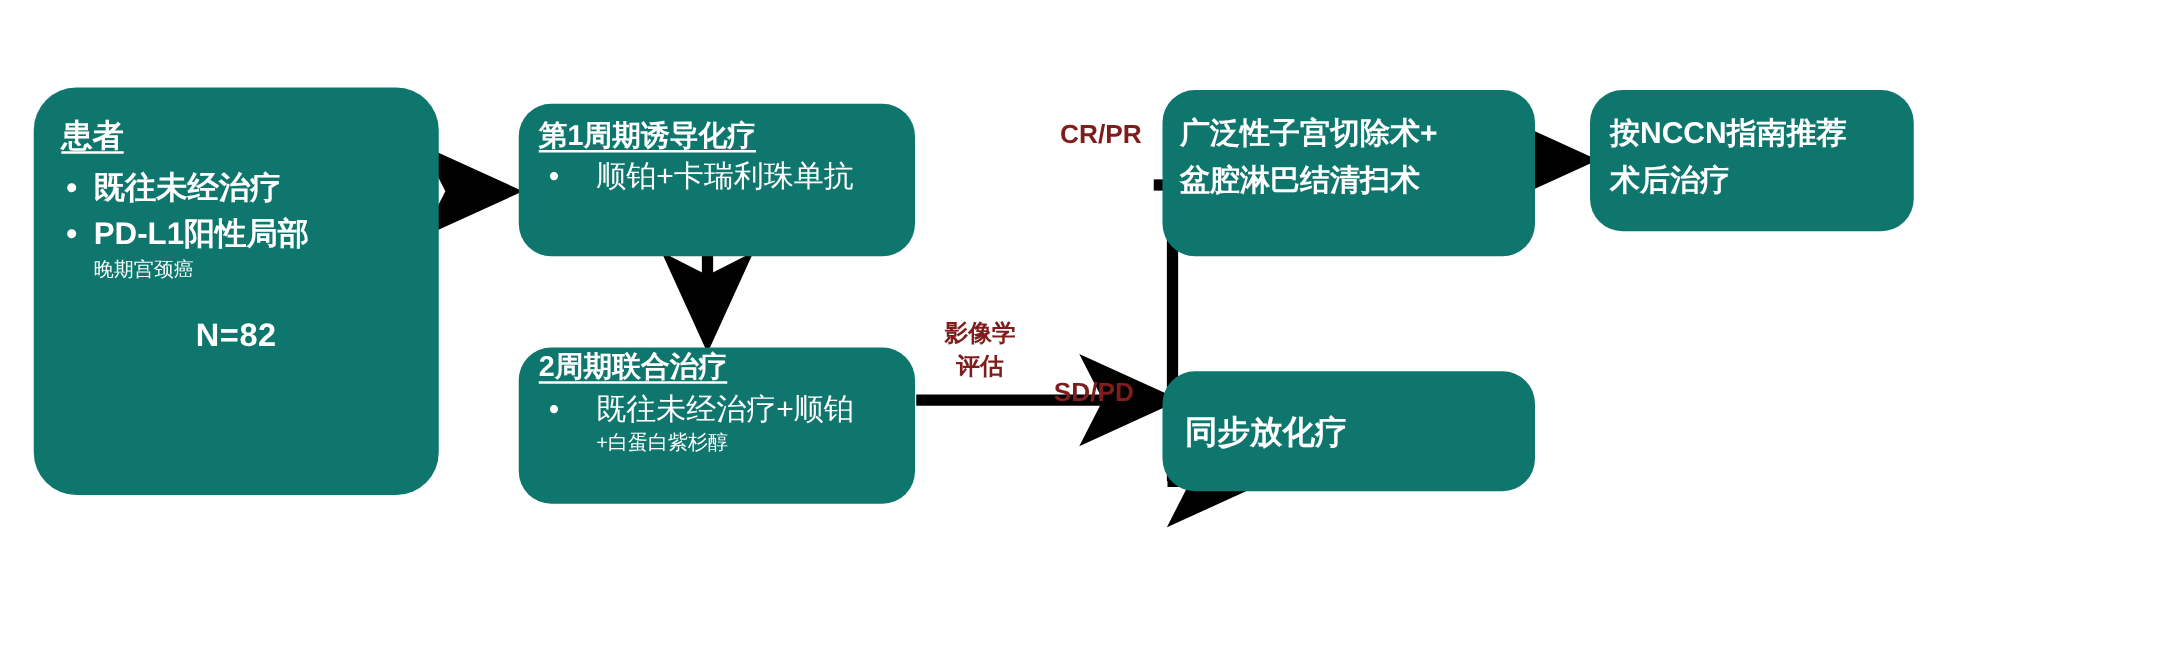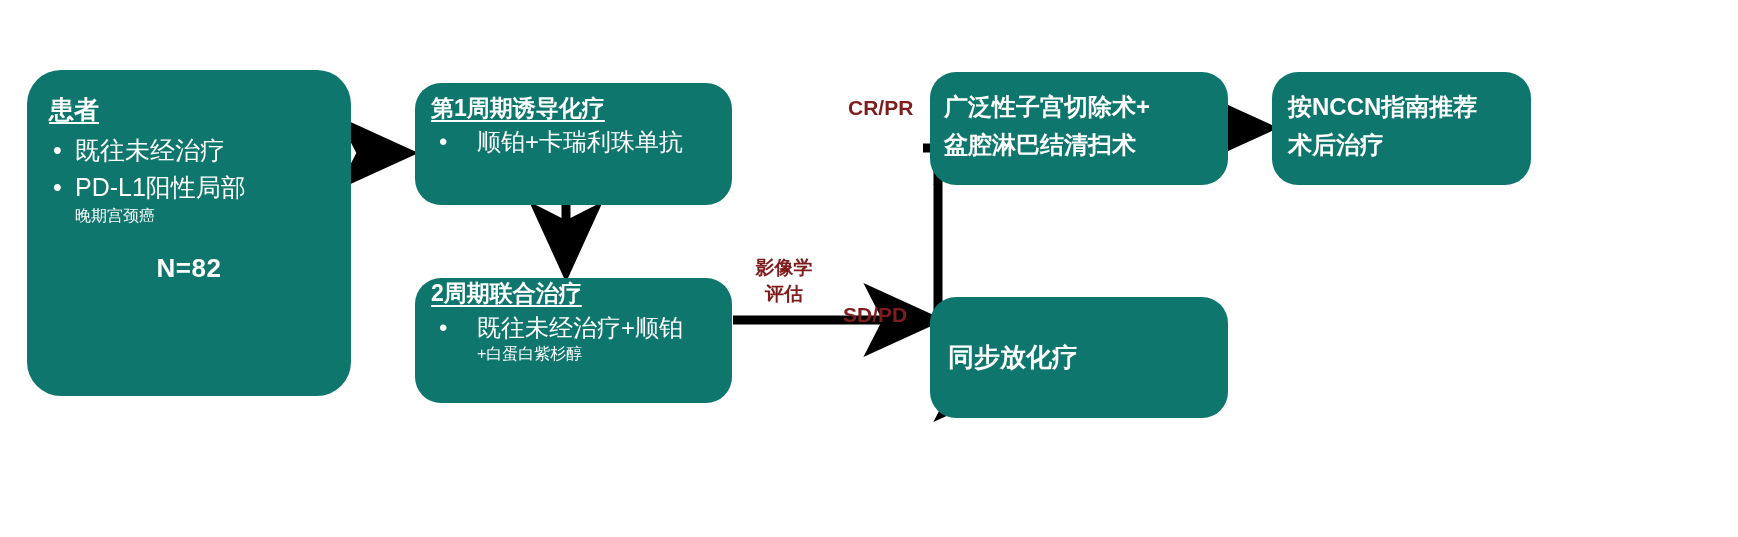--- a/index.html
+++ b/index.html
@@ -13,21 +13,21 @@
         text-underline-offset:4px;}
   .bullets{list-style:none;margin:0;padding:0;}
   .bullets li{position:relative;padding-left:30px;}
   .bullets li::before{content:"\2022";position:absolute;left:6px;top:0;}
 
   
   #node-patients{left:27px;top:70px;width:324px;height:326px;
         border-radius:34px;padding:22px 20px 0 20px;}
   #node-patients .title{font-size:25px;line-height:34px;margin:0 0 6px 2px;}
   #node-patients .bullets{font-size:25px;line-height:37px;}
-  #node-patients .bullets li{padding-left:28px;}
+  #node-patients .bullets li{padding-left:28px;font-weight:bold;}
   #node-patients .cont{padding-left:28px;}
   #node-patients .nval{margin-top:26px;text-align:center;
         font-size:26px;font-weight:bold;letter-spacing:.5px;}
 
   
   #node-induction{left:415px;top:83px;width:317px;height:122px;
         padding:10px 14px 0 14px;}
   #node-induction .title{font-size:23px;line-height:30px;margin:0 0 2px 2px;}
   #node-induction .bullets{font-size:24px;line-height:34px;}
   #node-induction .bullets li{padding-left:48px;}
@@ -36,31 +36,31 @@
   
   #node-combo{left:415px;top:278px;width:317px;height:125px;
         padding:0 14px 0 14px;}
   #node-combo .title{font-size:23px;line-height:31px;margin:0 0 2px 2px;}
   #node-combo .bullets{font-size:24px;line-height:33px;}
   #node-combo .bullets li{padding-left:48px;}
   #node-combo .bullets li::before{left:10px;}
   #node-combo .cont{padding-left:48px;}
 
   
-  #node-surgery{left:930px;top:72px;width:298px;height:113px;
+  #node-surgery{left:930px;top:72px;width:298px;height:133px;
         padding:16px 20px 0 14px;}
   #node-surgery .l{font-size:24px;line-height:38px;font-weight:bold;}
 
   
   #node-nccn{left:1272px;top:72px;width:259px;height:113px;
         padding:16px 16px 0 16px;}
   #node-nccn .l{font-size:24px;line-height:38px;font-weight:bold;}
 
   
-  #node-ccrt{left:930px;top:297px;width:298px;height:121px;
+  #node-ccrt{left:930px;top:297px;width:298px;height:96px;
         display:flex;align-items:center;padding-left:18px;}
   #node-ccrt .l{font-size:26px;font-weight:bold;}
 
   
   .edge-label{position:absolute;color:#7f1d1d;font-weight:bold;
         white-space:nowrap;}
   #lbl-imaging{left:748px;top:255px;font-size:19px;line-height:26px;
         text-align:center;width:72px;}
   #lbl-crpr{left:848px;top:96px;font-size:21px;}
   #lbl-sdpd{left:843px;top:303px;font-size:21px;}

